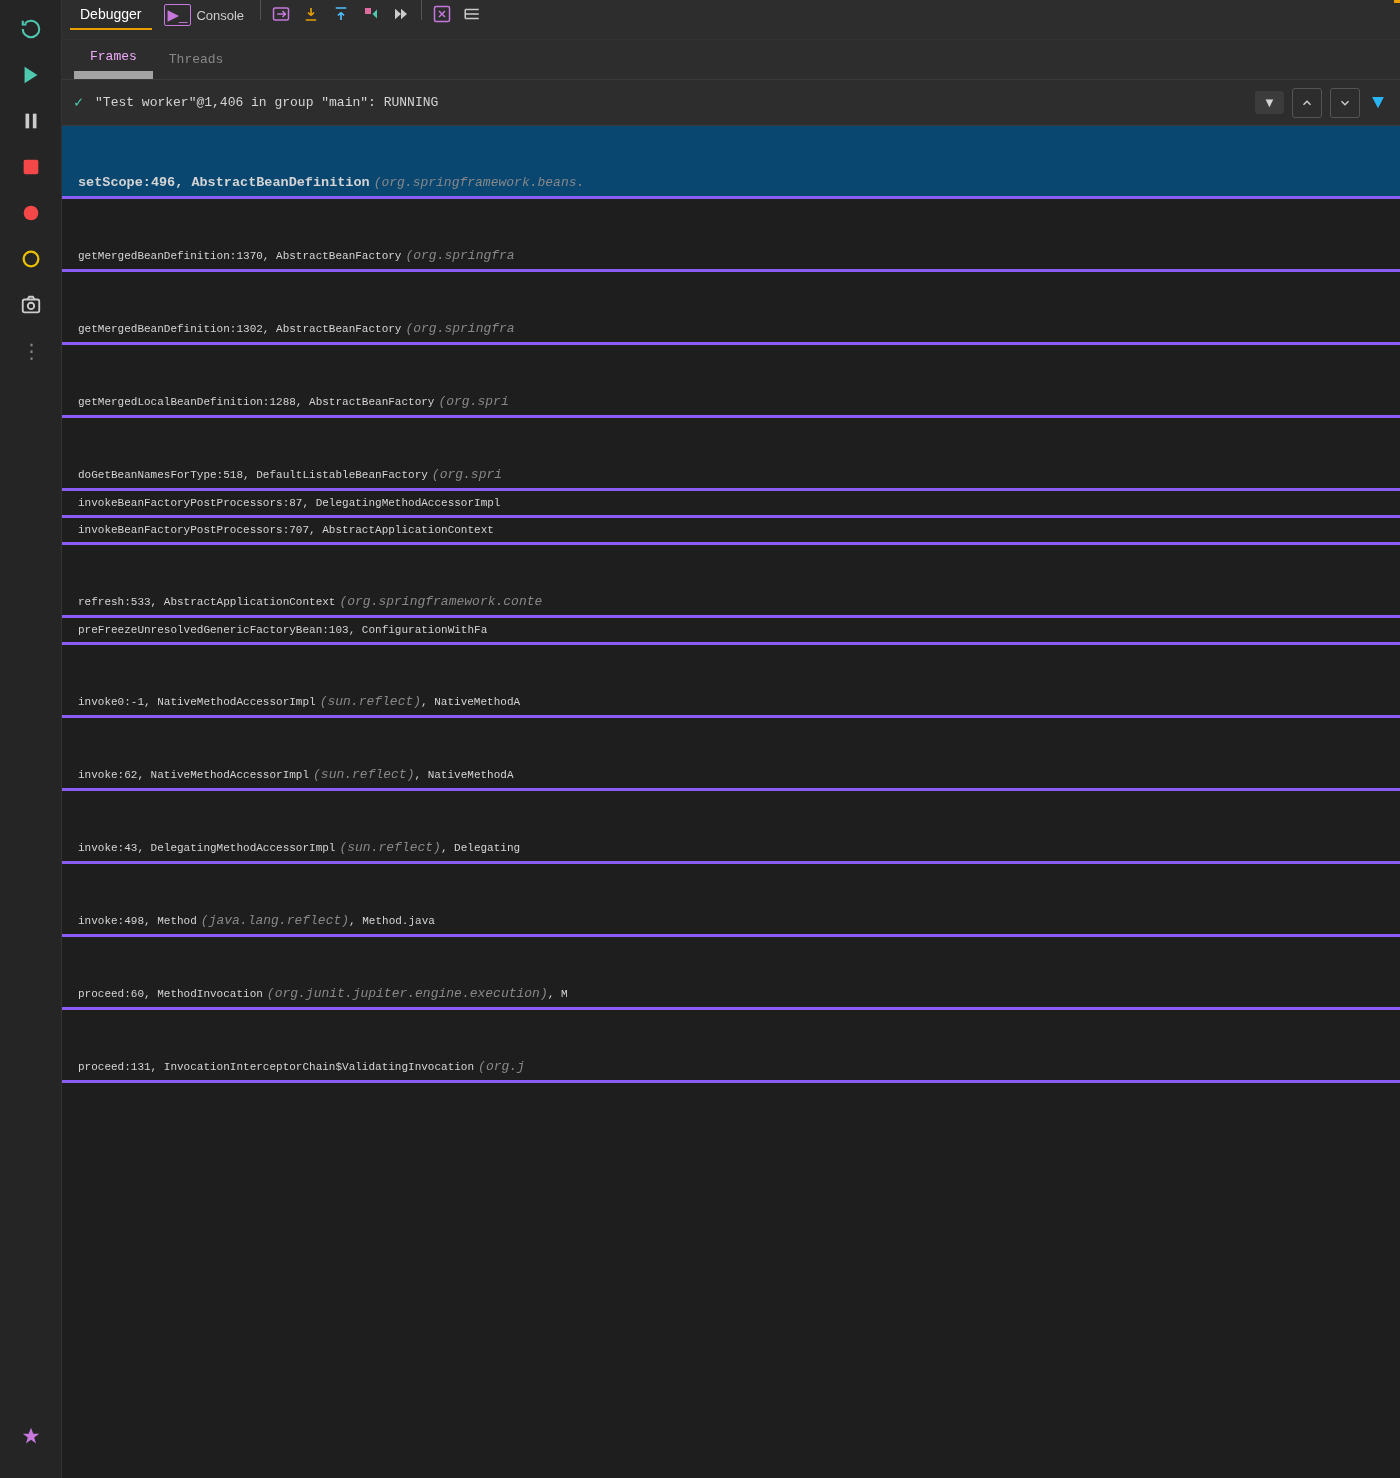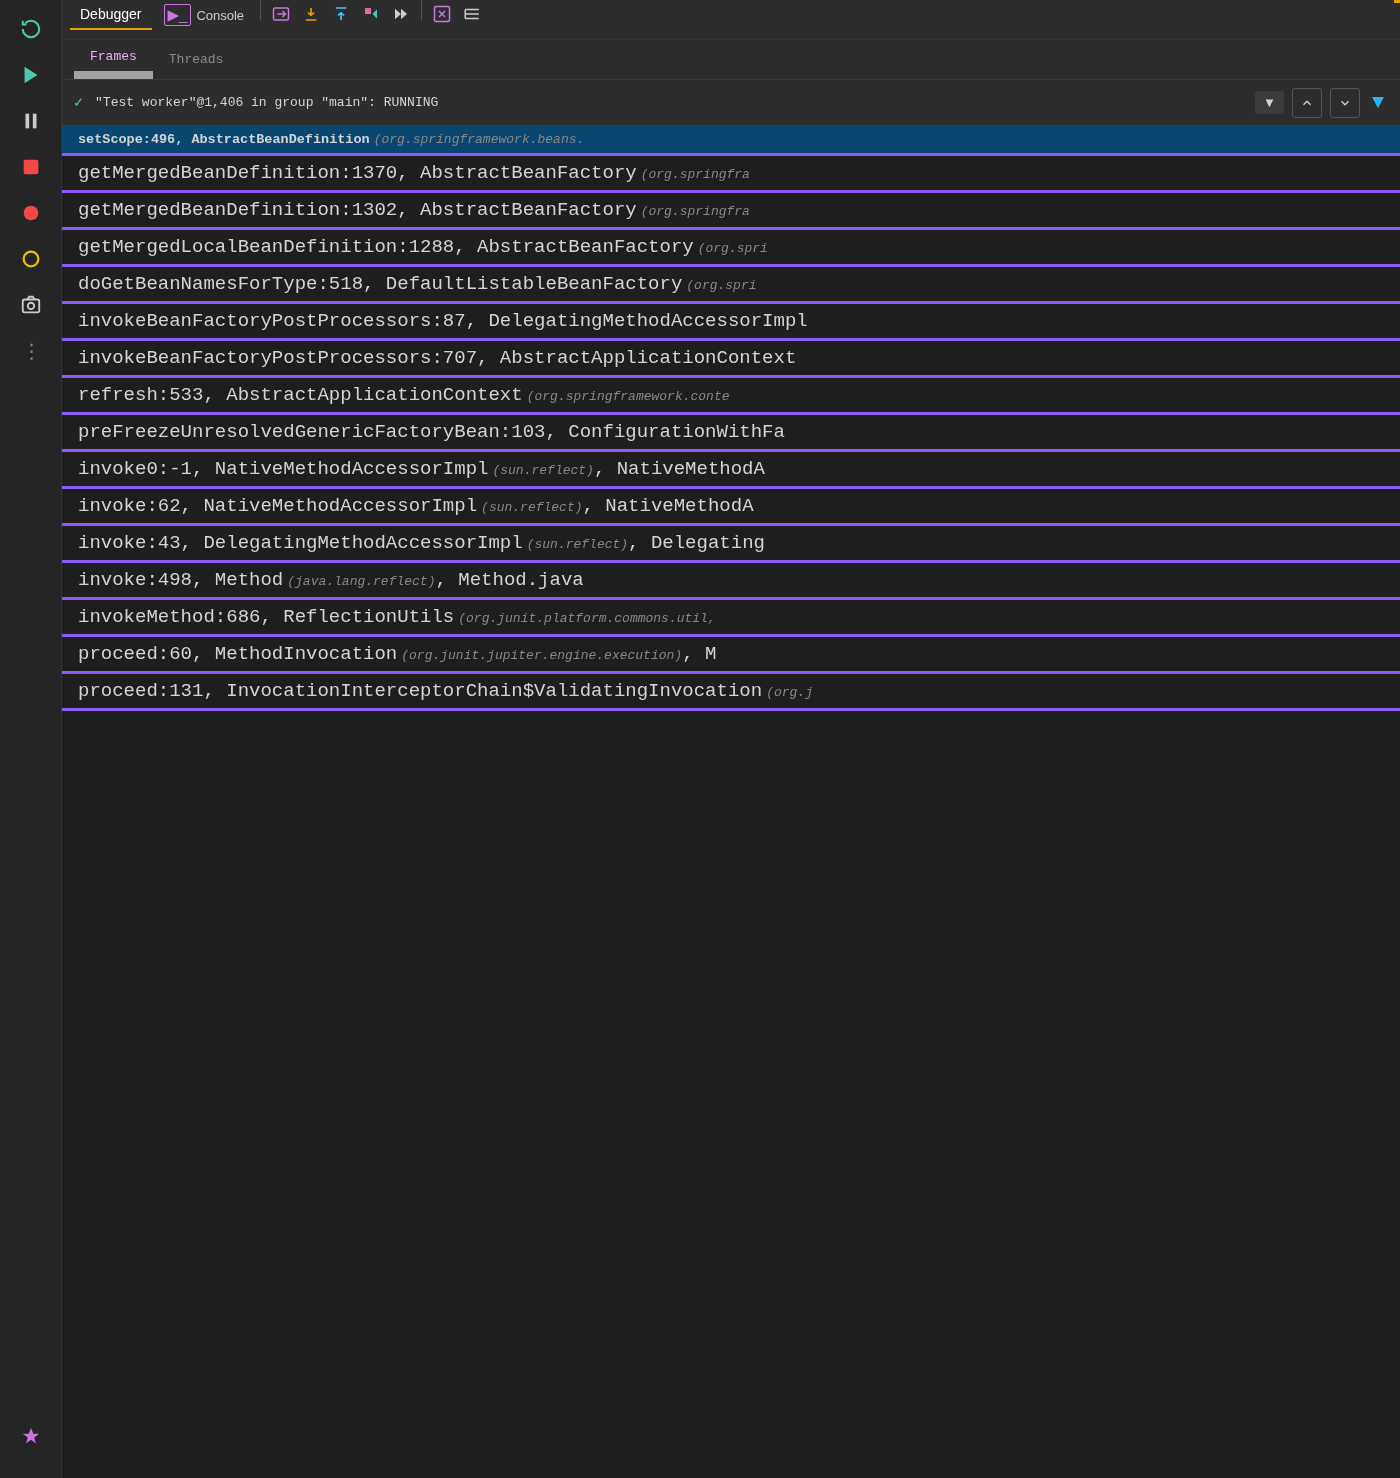--- a/index.html
+++ b/index.html
@@ -218,33 +218,34 @@
       white-space: nowrap;
       overflow: hidden;
     }
 
     .frame-item.selected {
       background: #094771;
     }
 
     .frame-method {
       color: #d4d4d4;
-      font-size: 19px;
+      font-size: 11px;
     }
 
     .frame-method.bold {
       font-weight: bold;
       font-size: 13.5px;
     }
 
     .frame-package {
       color: #888;
       font-style: italic;
       font-size: 13px;
       margin-left: 4px;
+      margin-top: 43px;
     }
 
     
     .frames-list::-webkit-scrollbar {
       width: 8px;
     }
     .frames-list::-webkit-scrollbar-track {
       background: #1e1e1e;
     }
     .frames-list::-webkit-scrollbar-thumb {
@@ -475,24 +476,20 @@
         <span class="frame-method">invoke:43, DelegatingMethodAccessorImpl</span> 
         <span class="frame-package">(sun.reflect)</span>
         <span class="frame-method">, Delegating</span>
       </div>
       <div class="frame-item">
         <span class="frame-method">invoke:498, Method</span> 
         <span class="frame-package">(java.lang.reflect)</span>
         <span class="frame-method">, Method.java</span>
       </div>
       <div class="frame-item">
-        <span class="frame-method">invokeMethod:686, ReflectionUtils</span> 
-        <span class="frame-package">(org.junit.platform.commons.util,</span>
-      </div>
-      <div class="frame-item">
         <span class="frame-method">proceed:60, MethodInvocation</span> 
         <span class="frame-package">(org.junit.jupiter.engine.execution)</span>
         <span class="frame-method">, M</span>
       </div>
       <div class="frame-item">
         <span class="frame-method">proceed:131, InvocationInterceptorChain$ValidatingInvocation</span> 
         <span class="frame-package">(org.j</span>
       </div>
     </div>
 

